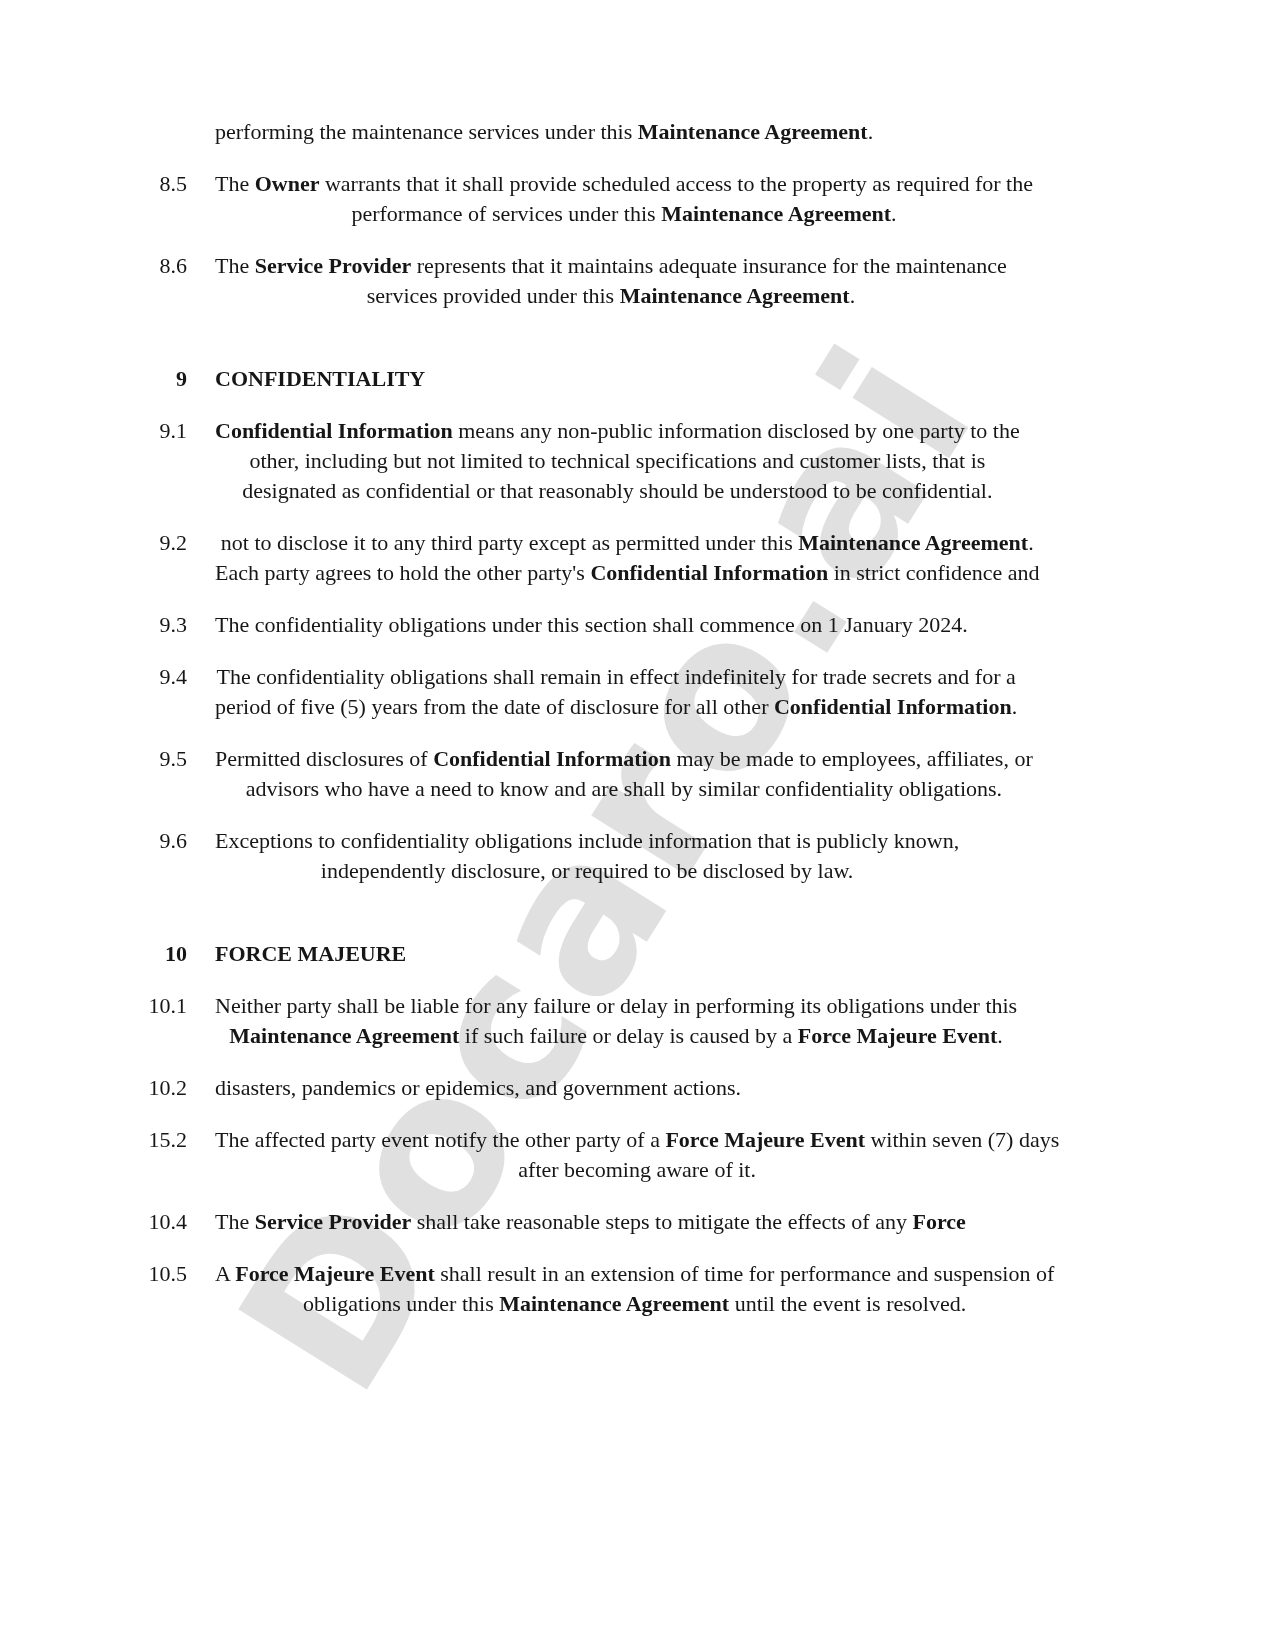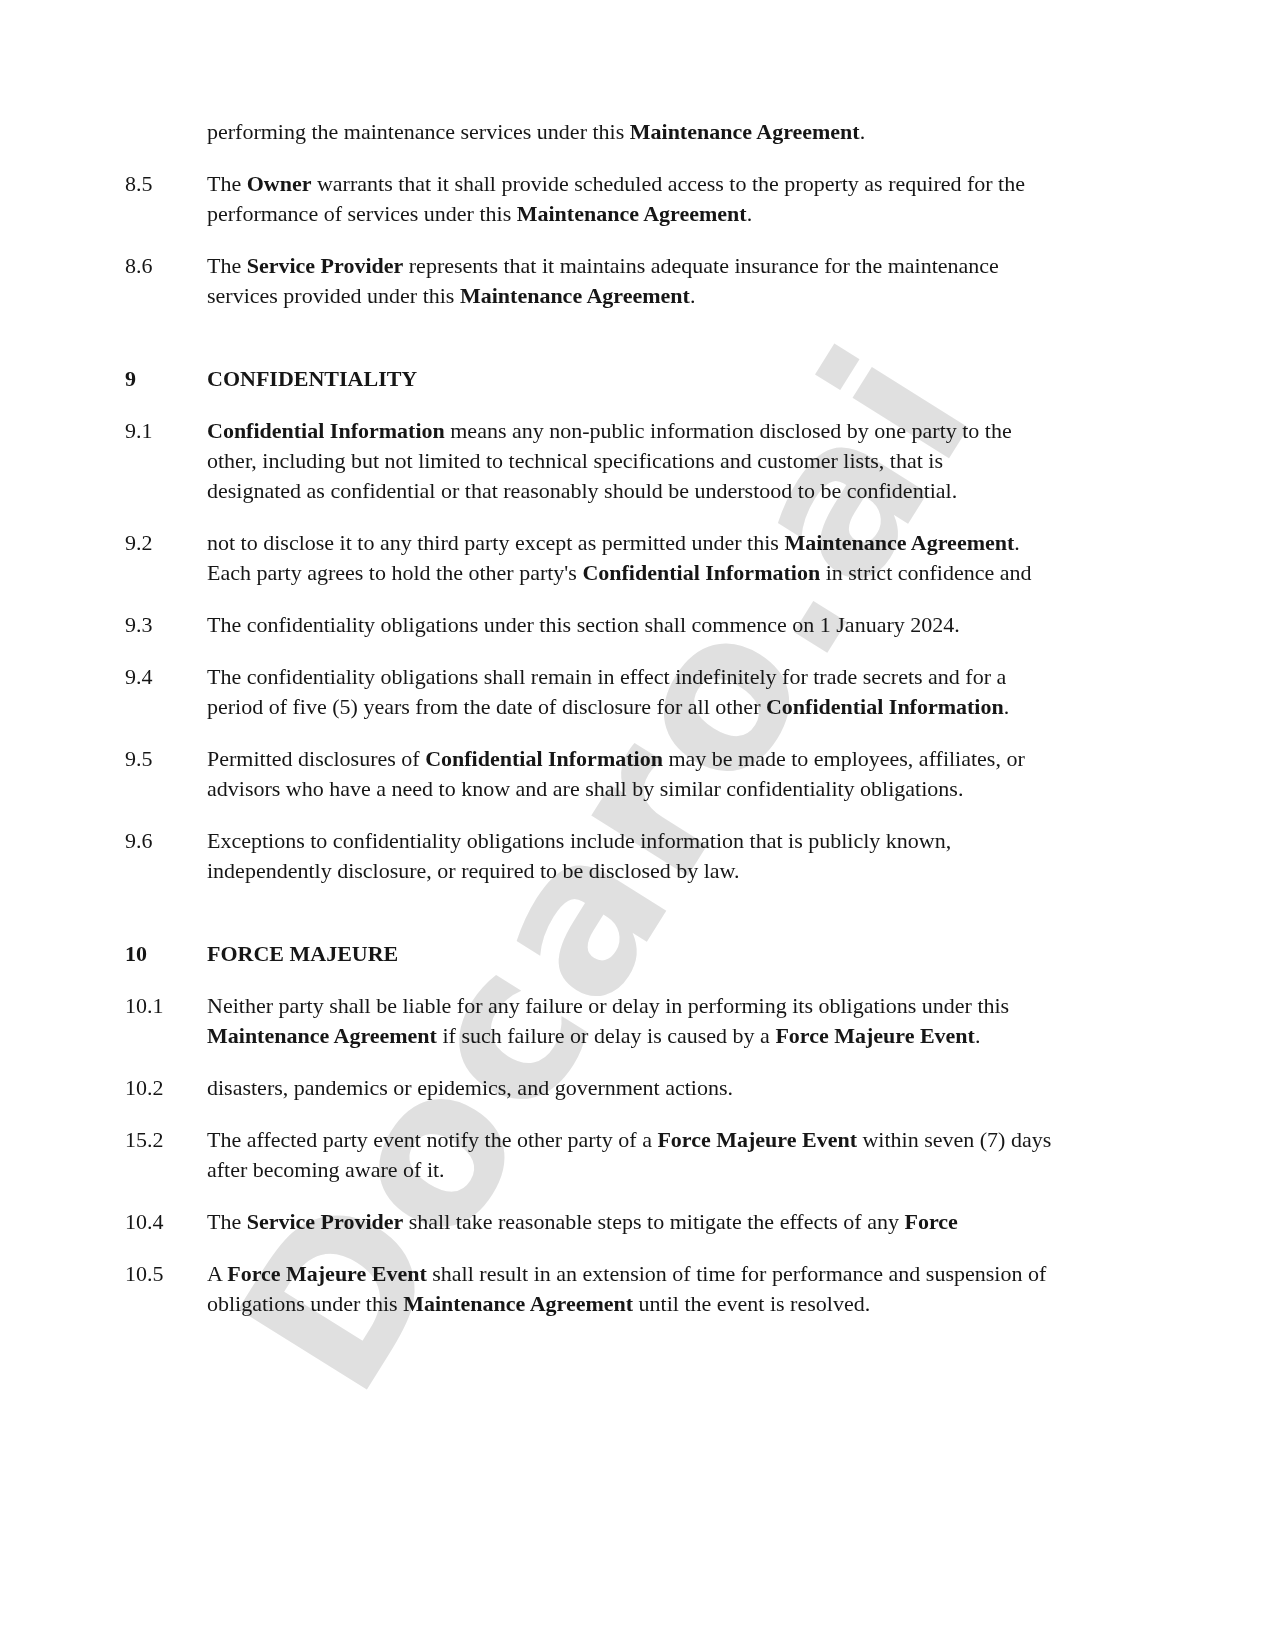--- a/index.html
+++ b/index.html
@@ -46,24 +46,26 @@
     align-items: flex-start;
     margin: 0 0 22px 0;
   }
   .row.heading {
     margin-top: 53px;
     font-weight: 700;
   }
   .num {
     flex: none;
     width: 62px;
+    text-align: right;
   }
   .txt {
-    margin-left: 20px;
+    margin-left: 28px;
     min-width: 0;
+    text-align: center;
   }
   .line {
     display: block;
     white-space: nowrap;
   }
   strong {
     font-weight: 700;
   }
 </style>
 </head>

